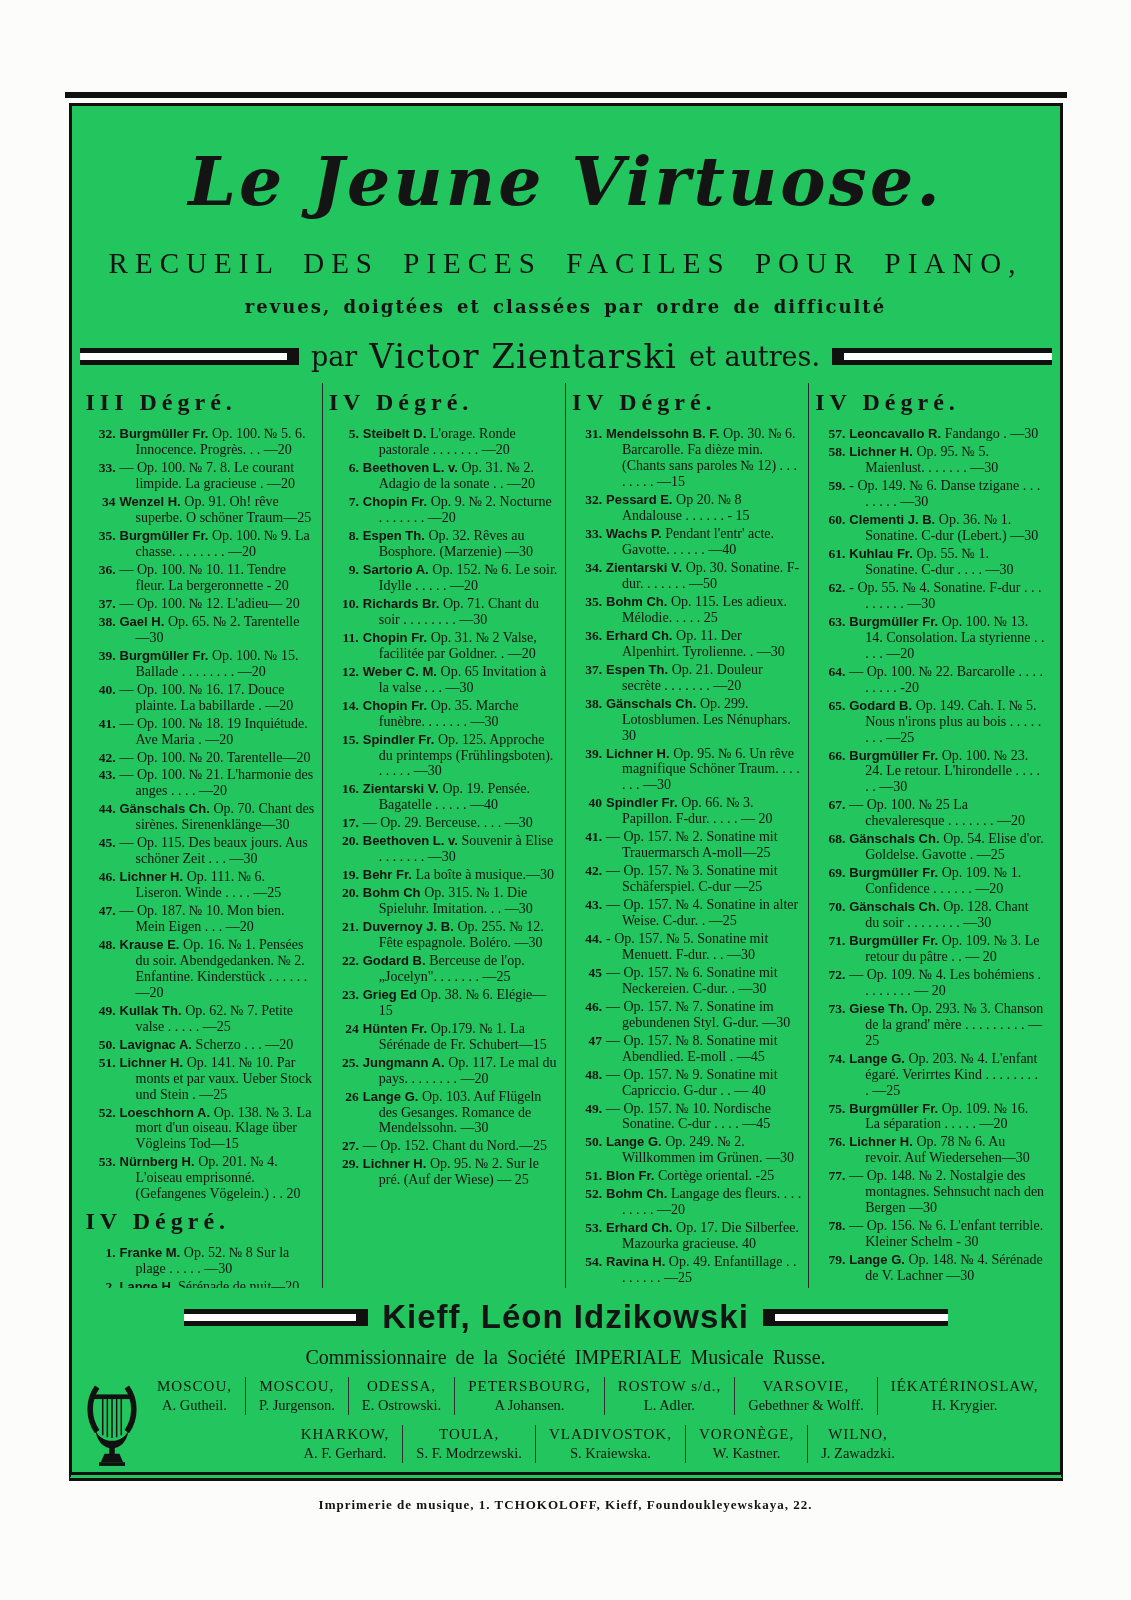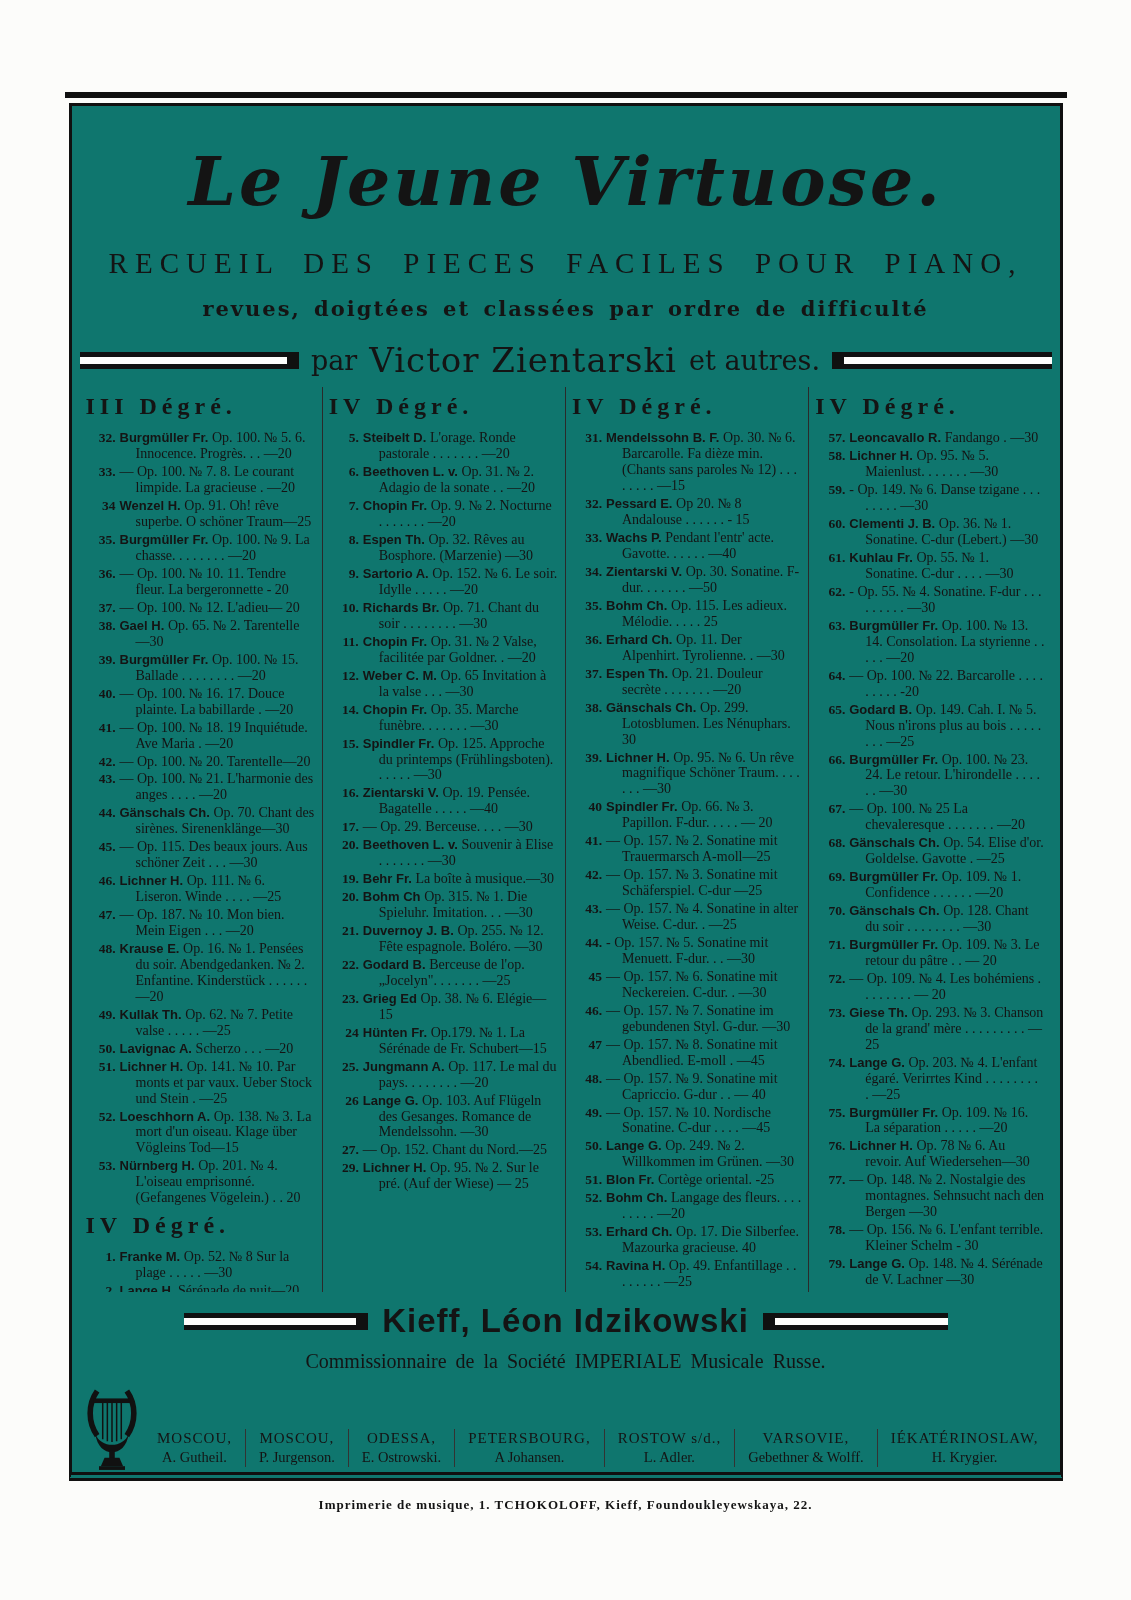--- a/index.html
+++ b/index.html
@@ -9,37 +9,37 @@
     font-family:"Liberation Serif", serif;
     -webkit-font-smoothing:antialiased;
     overflow:hidden;
   }
   .top-rule{
     width:1002px;margin:92px auto 5px auto;height:6px;background:#101010;
   }
   .frame{
     width:994px;height:1378px;margin:0 auto;box-sizing:border-box;
     border:3px solid #101010;border-bottom:9px double #101010;
-    background:#0f766e;
+    background:#22c55e;
     padding:6px 8px 0 8px;overflow:hidden;position:relative;
   }
   
   .title{
     text-align:center;margin:34px 0 0 0;
     font-family:"DejaVu Serif", serif;font-style:italic;font-weight:bold;
     font-size:68px;letter-spacing:3px;line-height:1.05;
   }
   .subtitle{
     text-align:center;margin-top:30px;
     font-size:29px;letter-spacing:7px;word-spacing:10px;
     font-family:"Liberation Serif", serif;
   }
   .subtitle2{
     text-align:center;margin-top:16px;
-    font-size:21px;font-weight:bold;letter-spacing:2px;word-spacing:4px;
+    font-size:18px;font-weight:bold;letter-spacing:2px;word-spacing:4px;
     font-family:"DejaVu Serif", serif;
   }
   .byline{
     display:flex;align-items:center;margin:22px 0 10px 0;gap:12px;
   }
   .bar{height:17px;position:relative;flex:1;
     background:linear-gradient(to bottom,#101010 0 5px,#fdfdfb 5px 12px,#101010 12px 17px);}
   .bar::after{content:"";position:absolute;top:0;height:17px;width:12px;background:#101010;}
   .bar-left::after{right:0;}
   .bar-right::after{left:0;}
@@ -63,21 +63,21 @@
   .entry .author{font-family:"Liberation Sans", sans-serif;font-weight:bold;font-size:13px;}
   
   .dealer-banner{display:flex;align-items:center;gap:14px;margin:10px 104px 0 104px;}
   .dealer-banner .dealer{
     font-family:"Liberation Sans", sans-serif;font-weight:bold;
     font-size:33px;letter-spacing:1px;white-space:nowrap;
   }
   .commissionnaire{text-align:center;font-size:20px;margin-top:10px;word-spacing:4px;}
   .agents{display:flex;margin-top:8px;}
   .lyre-box{width:104px;display:flex;align-items:flex-start;justify-content:center;padding-top:6px;}
-  .agent-rows{flex:1;margin-top:48px;}
+  .agent-rows{flex:1;}
   .agent-row{display:flex;justify-content:center;}
   .agent-row + .agent-row{margin-top:10px;}
   .agent-cell{padding:1px 13px;text-align:center;}
   .agent-cell + .agent-cell{border-left:1px solid #333;}
   .agent-city{font-size:15px;letter-spacing:1px;white-space:nowrap;}
   .agent-name{font-size:14.5px;margin-top:2px;white-space:nowrap;}
   .imprint{
     text-align:center;margin-top:16px;
     font-size:13px;font-weight:bold;letter-spacing:1px;
     font-family:"Liberation Serif", serif;

